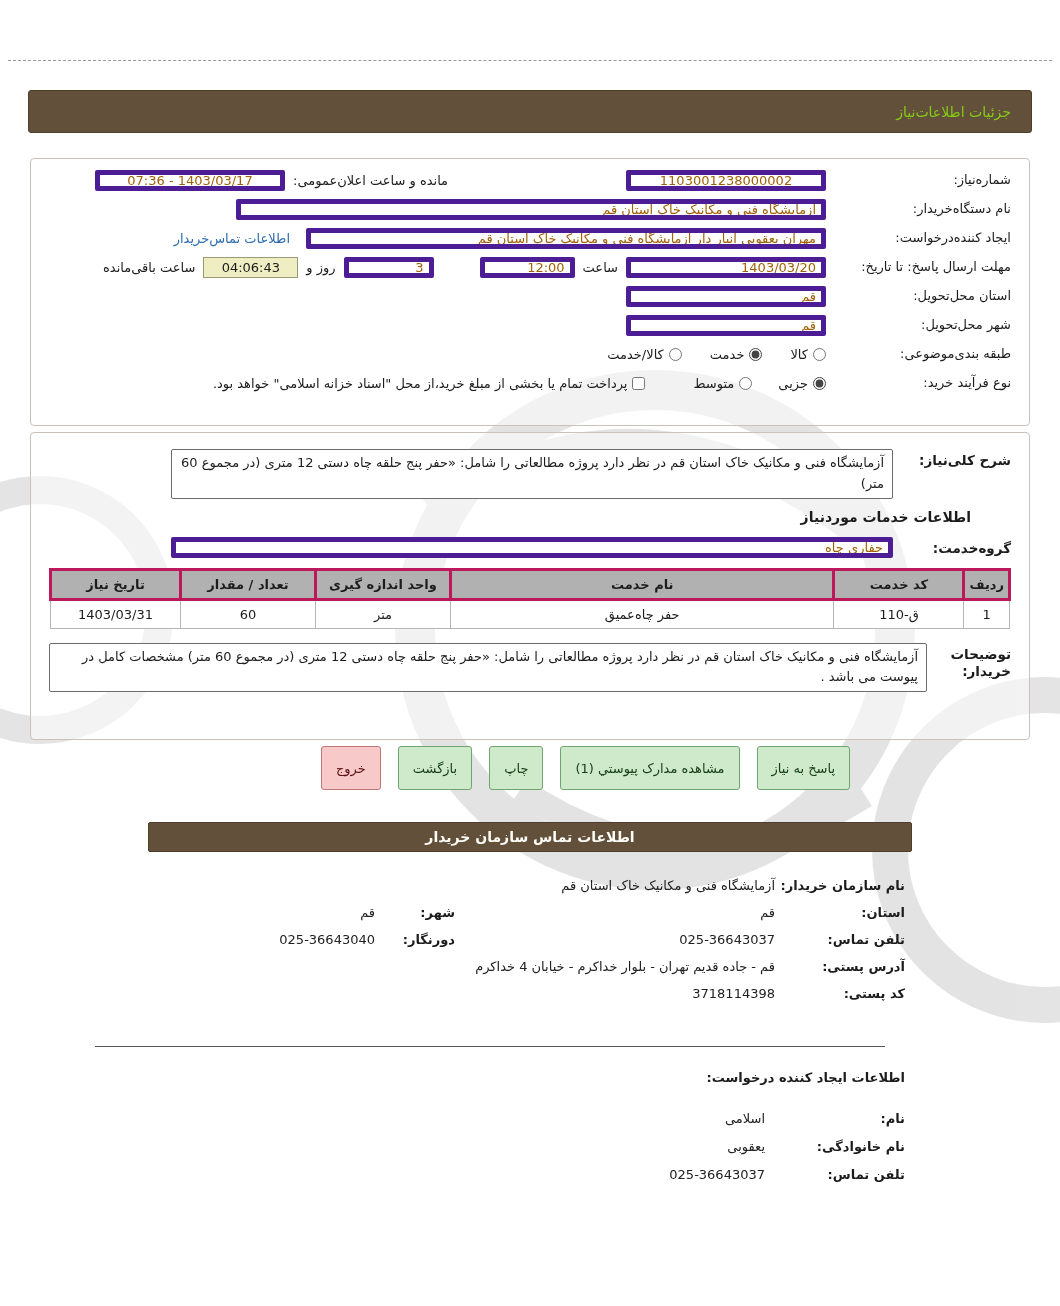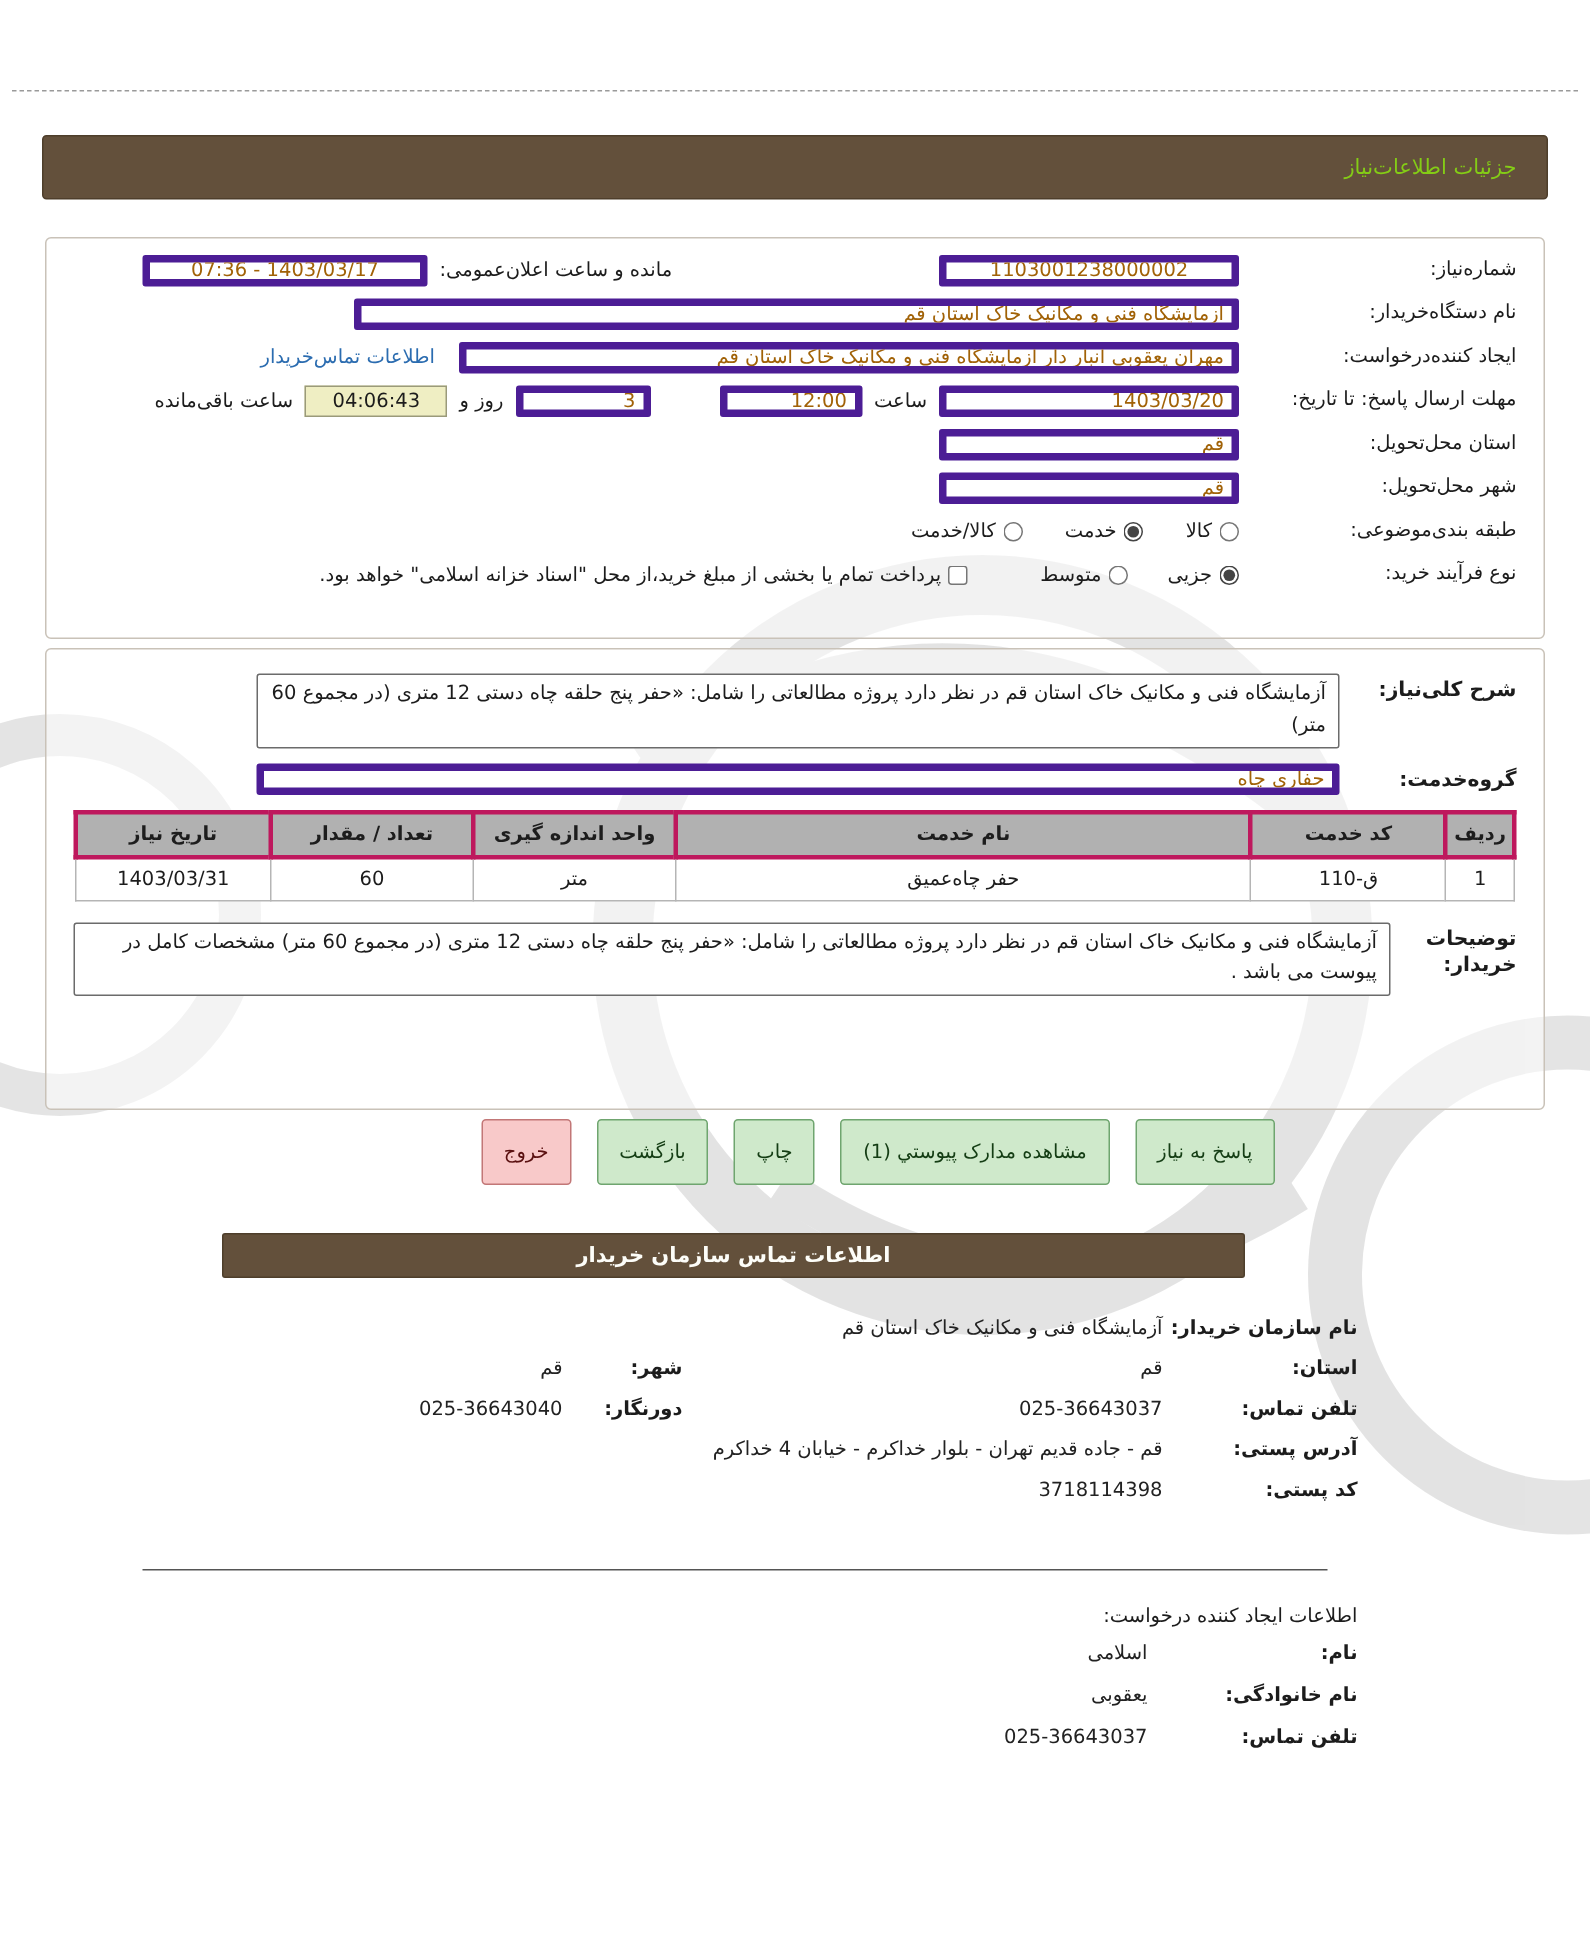--- a/index.html
+++ b/index.html
@@ -81,37 +81,37 @@
   .btnrow { top:746px; right:210px; display:flex; column-gap:17px; }
   .btn {
     height:44px; border-radius:3px; font-family:inherit; font-size:13px;
     padding:2px 14px; cursor:pointer; white-space:nowrap;
   }
   .btn-green { background:#cfe9cb; border:1px solid #6fa56f; color:#143d14; }
   .btn-pink  { background:#f8c9c9; border:1px solid #c27777; color:#5a1010; }
 
   
   .contact-bar {
-    top:822px; left:148px; width:682px; height:30px;
+    top:822px; left:148px; width:764px; height:30px;
     background:#63503b; border:1px solid #4e3e2b; color:#fdfdf8;
     font-weight:bold; font-size:14px; display:flex; align-items:center; justify-content:center;
     border-radius:2px;
   }
   .contact-grid {
     top:878px; right:155px; width:750px;
     display:grid; grid-template-columns:130px 320px 80px 1fr; row-gap:12px; font-size:13px;
   }
   .cl { font-weight:bold; }
   .cv { color:#222; }
   .span3 { grid-column:2 / span 3; }
 
   .divider { top:1046px; left:95px; width:790px; border-top:1px solid #555; }
 
   .creator { top:1070px; right:155px; width:620px; font-size:13px; }
-  .creator-title { font-weight:normal; margin-bottom:10px; }
+  .creator-title { font-weight:bold; margin-bottom:26px; }
   .creator-grid { display:grid; grid-template-columns:140px 1fr; row-gap:13px; }
 </style>
 </head>
 <body>
 
 <svg class="watermark" width="1060" height="1306" viewBox="0 0 1060 1306">
   <g fill="none" stroke="#d2d2d2" opacity="0.6">
     <circle cx="655" cy="630" r="240" stroke-width="40"></circle>
     <path d="M 430 510 Q 655 360 880 550" stroke-width="30"></path>
     <path d="M 520 790 Q 690 905 865 795" stroke-width="26"></path>
@@ -201,20 +201,21 @@
 
 </div>
 
 <div class="layer panel panel2">
 
   <div class="b2row">
     <span class="b2label">شرح کلی‌نیاز:</span>
     <div class="descbox">آزمایشگاه فنی و مکانیک خاک استان قم در نظر دارد پروژه مطالعاتی را شامل: «حفر پنج حلقه چاه دستی 12 متری (در مجموع 60 متر)</div>
   </div>
 
+  <div class="services-heading">اطلاعات خدمات موردنیاز</div>
 
   <div class="b2row">
     <span class="b2label">گروه‌خدمت:</span>
     <input class="inp w722 t-r" readonly="" value="حفاری چاه" style="">
   </div>
 
   <table class="svc-table">
     <colgroup>
       <col style="width:42px">
         <col style="width:130px">

